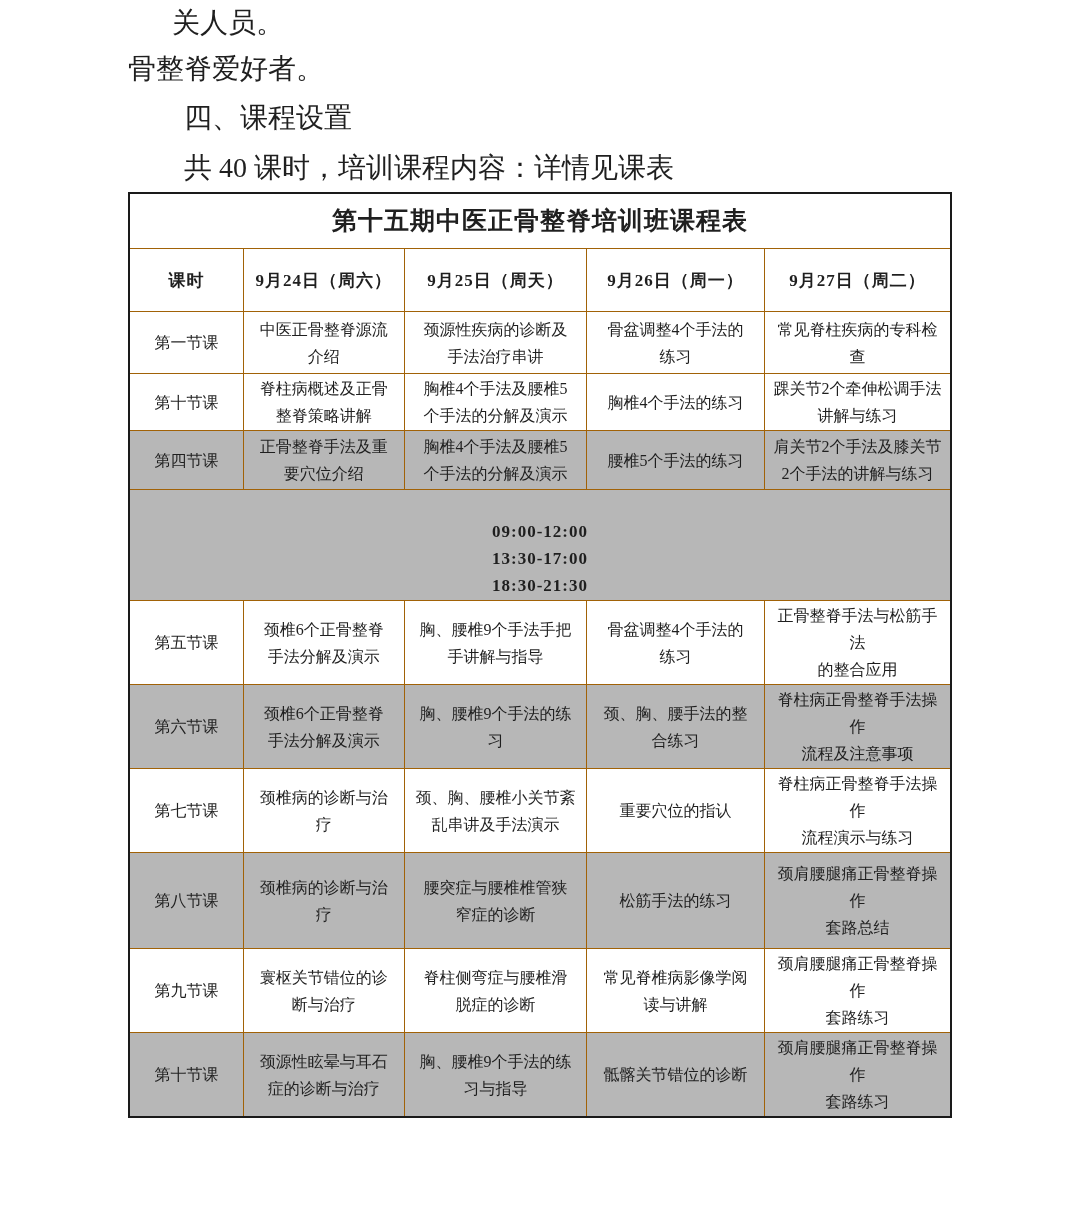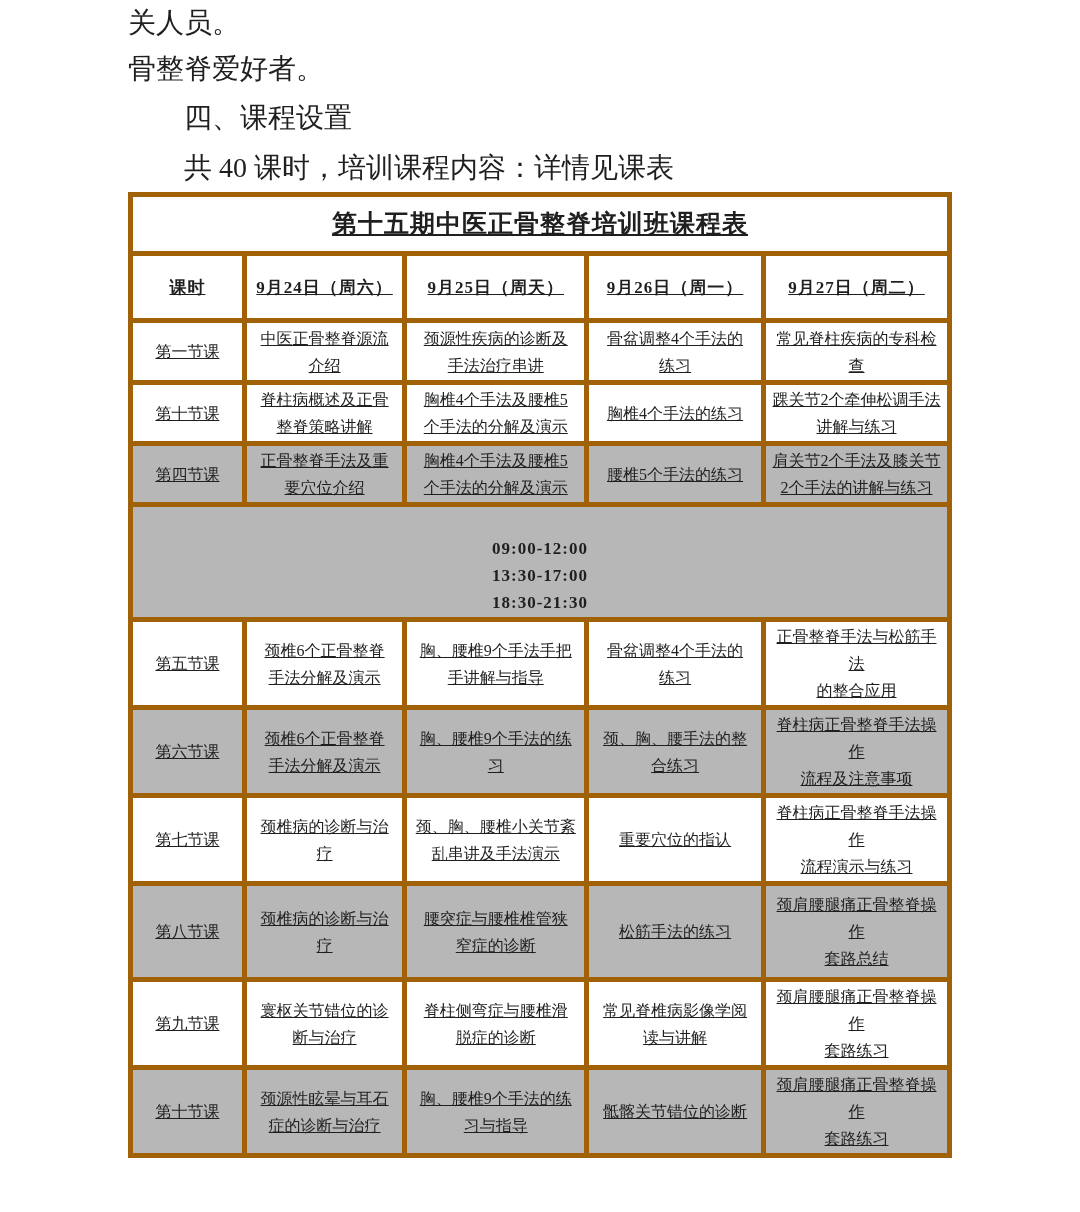--- a/index.html
+++ b/index.html
@@ -19,48 +19,47 @@
     margin: 0 auto 0 128px;
     padding-top: 0;
   }
   
   .intro .line {
     font-size: 28px;
     white-space: nowrap;
     display: flex;
     align-items: center;
   }
-  .l1 { height: 46px; }
+  .l1 { height: 46px; margin-left: 44px; }
   .l2 { height: 50px; }
   .l3 { height: 46px; }
   .l4 { height: 52px; }
   .l5 { height: 48px; }
   .indent { padding-left: 56px; }
   .section-heading {
     font-family: "Liberation Sans", "DejaVu Sans", sans-serif;
     font-weight: normal;
     font-size: 29px;
   }
   
   table.schedule {
     width: 824px;
     border-collapse: collapse;
     table-layout: fixed;
     border: 2px solid #1a1a1a;
   }
   table.schedule th, table.schedule td {
-    border: 5px solid #a16207;
+    border: 1px solid #a16207;
     text-align: center;
     vertical-align: middle;
     padding: 1px 6px;
     font-size: 16px;
     line-height: 27px;
     white-space: pre-line;
     overflow: hidden;
-    text-decoration: underline;
   }
   tr.title-row th {
     font-size: 25px;
     font-weight: bold;
     height: 52px;
     line-height: 30px;
     letter-spacing: 1px;
   }
   tr.header-row th {
     font-weight: bold;

